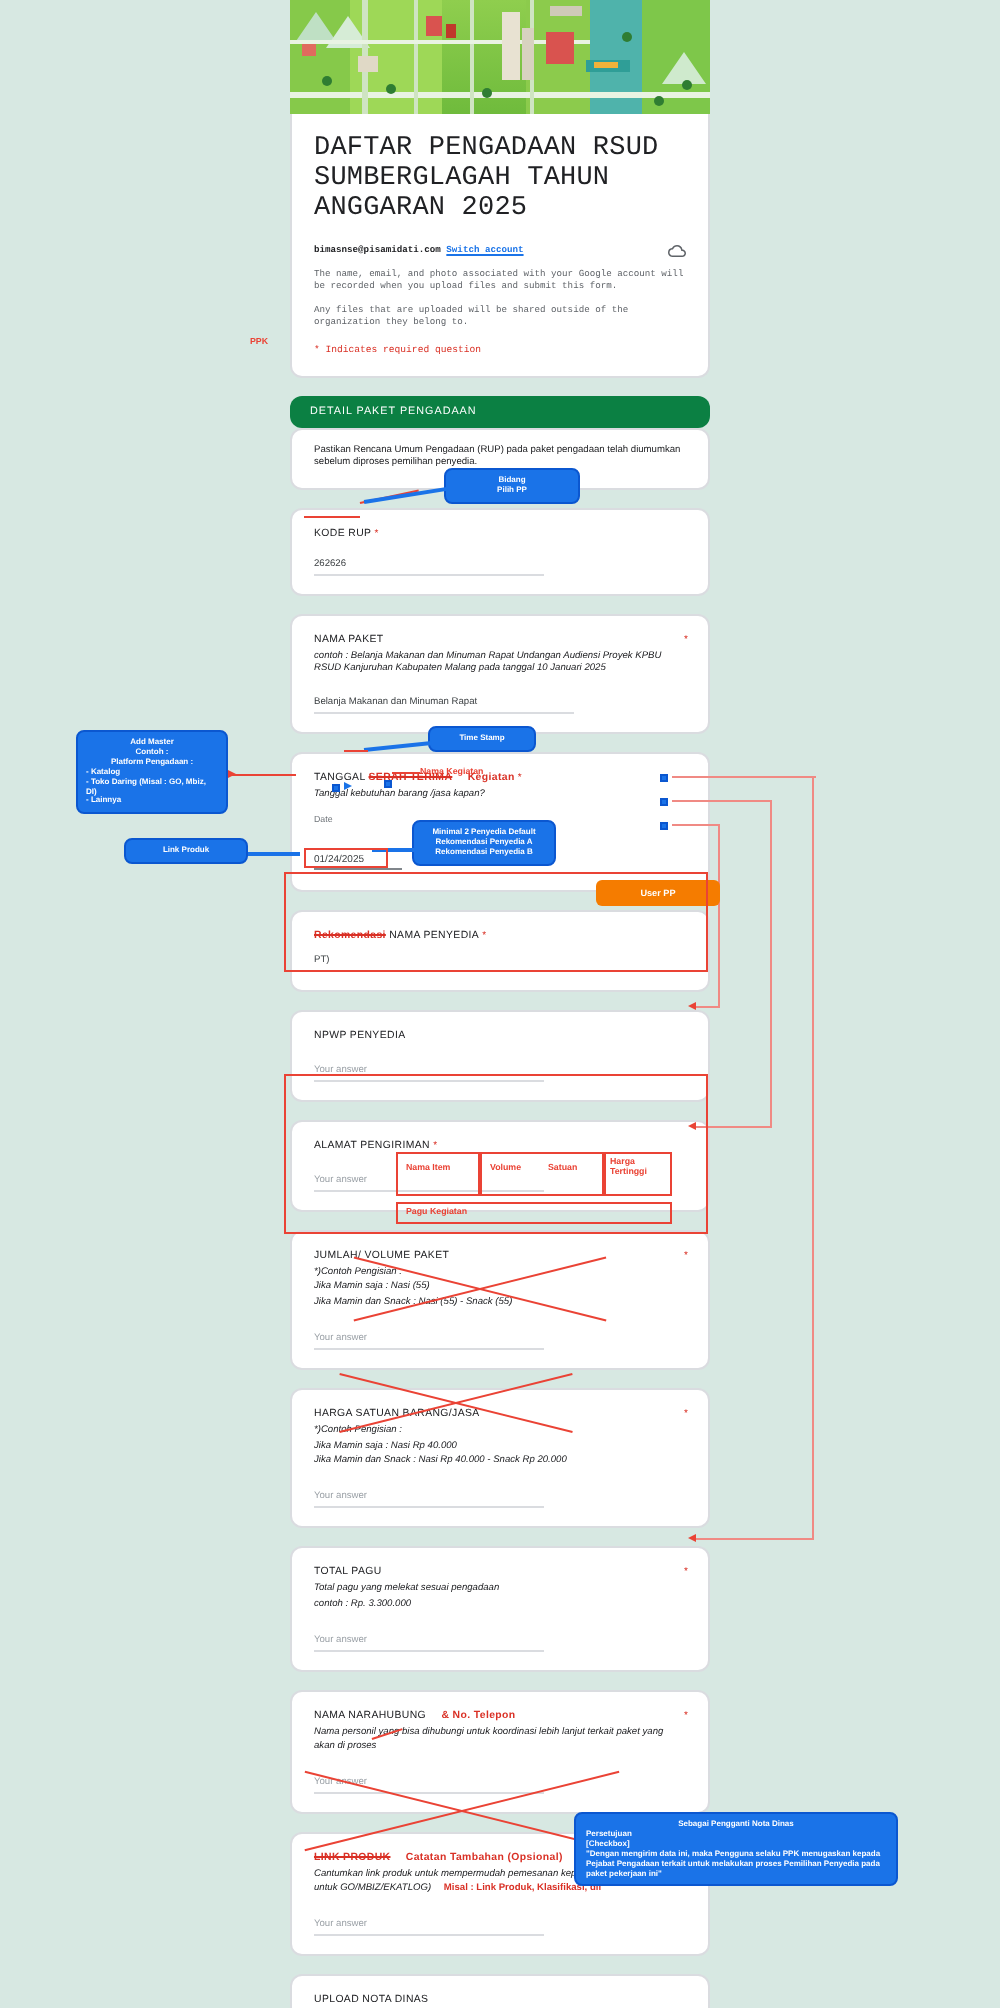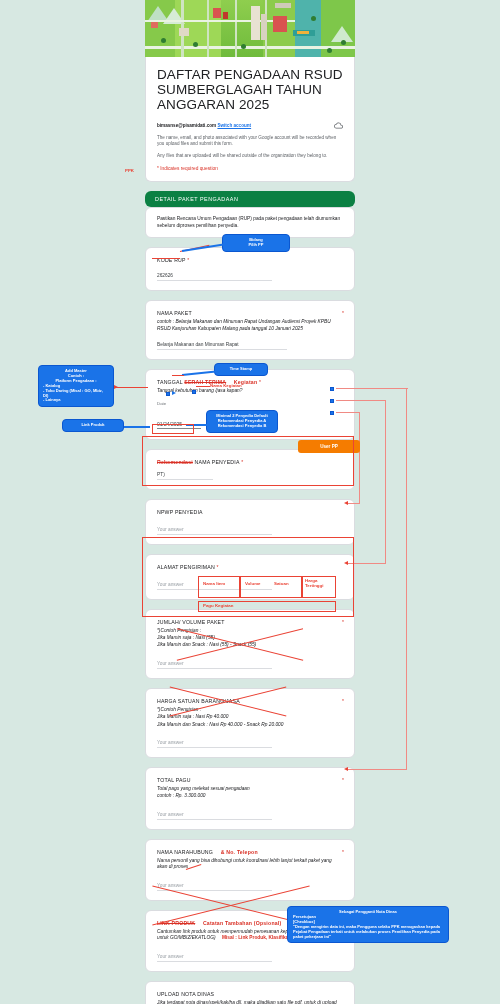--- a/index.html
+++ b/index.html
@@ -24,21 +24,21 @@
   .tree { position:absolute; width:5px; height:5px; border-radius:50%; background:#2f7d32; }
   .water { position:absolute; background:#3fa7a0; }
   .mtn { position:absolute; width:0;height:0;border-left:11px solid transparent;border-right:11px solid transparent;border-bottom:16px solid #bfe0c4; }
 
   
   .card {
     background:#fff; border:1px solid #dadce0; border-radius:6px;
     padding:9px 11px; margin-top:9px; position:relative;
   }
   .title-card { background:#fff; border:1px solid #dadce0; border-top:none;
-    border-radius:0 0 6px 6px; padding:10px 11px 10px 11px; }
+    border-radius:0 0 6px 6px; padding:10px 11px 10px 11px;font-family:Liberation Mono, monospace; }
   .form-title { font-size:13.5px; line-height:15px; color:#202124; font-weight:400; letter-spacing:.1px;}
   .acct-row { display:flex; align-items:center; justify-content:space-between; margin-top:9px;}
   .acct { font-size:4.6px; color:#202124; font-weight:bold;}
   .acct a { color:#1a73e8; text-decoration:underline; font-weight:bold;}
   .note { font-size:4.6px; color:#5f6368; line-height:6.4px; margin-top:5px;}
   .req { font-size:4.8px; color:#d93025; margin-top:7px;}
   .cloud-ic { width:9px;height:9px; color:#5f6368; }
 
   
   .section-head {

